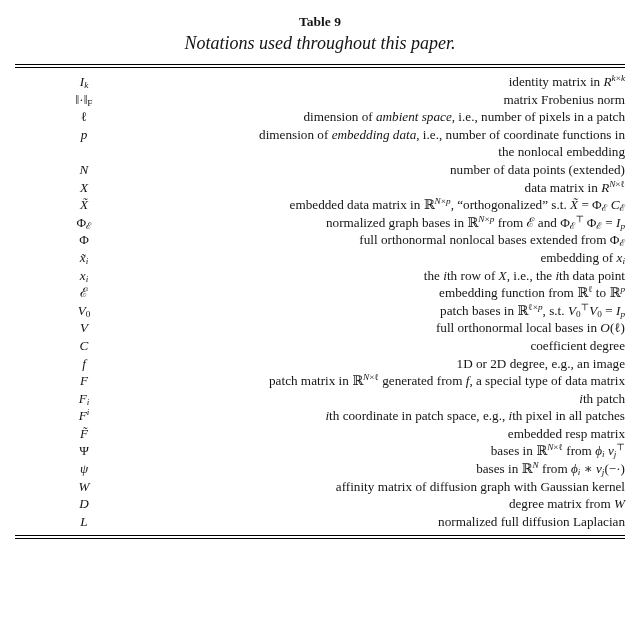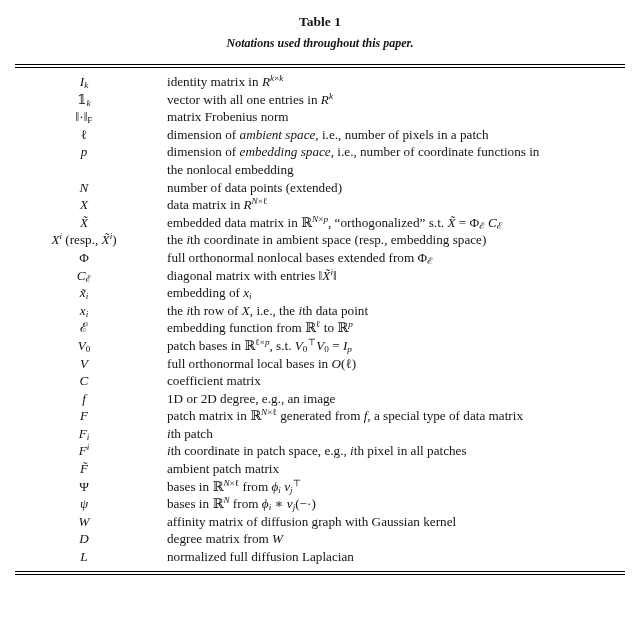--- a/index.html
+++ b/index.html
@@ -17,24 +17,23 @@
   .table-title {
     text-align: center;
     font-weight: bold;
     font-size: 13.5px;
     line-height: 18px;
     margin-bottom: 3px;
   }
   .table-caption {
     text-align: center;
     font-style: italic;
-    font-size: 12px;
+    font-size: 18px;
     line-height: 18px;
     margin-bottom: 12px;
-    font-weight: bold;
   }
   .rule-double {
     border-top: 1px solid #000;
     height: 4px;
     border-bottom: 1px solid #000;
   }
   table.notation-table {
     width: 100%;
     border-collapse: collapse;
     margin-top: 5px;
@@ -45,85 +44,77 @@
     vertical-align: top;
     line-height: 17.6px;
     padding: 0;
   }
   td.sym {
     width: 138px;
     text-align: center;
     white-space: nowrap;
   }
   td.desc {
-    text-align: left;
+    text-align: right;
     padding-left: 14px;
   }
   sup, sub {
     font-size: 0.70em;
     line-height: 0;
   }
   sup { vertical-align: 0.5em; }
   sub { vertical-align: -0.25em; }
   i { font-style: italic; }
 </style>
 </head>
 <body>
 
 <div class="paper-page">
-  <div class="table-title">Table 1</div>
+  <div class="table-title">Table 9</div>
   <div class="table-caption">Notations used throughout this paper.</div>
 
   <div class="rule-double"></div>
 
   <table class="notation-table">
     <tbody>
         <tr>
           <td class="sym"><i>I</i><sub><i>k</i></sub></td>
           <td class="desc">identity matrix in <i>R</i><sup><i>k</i>×<i>k</i></sup></td>
         </tr>
         <tr>
-          <td class="sym">𝟙<sub><i>k</i></sub></td>
-          <td class="desc">vector with all one entries in <i>R</i><sup><i>k</i></sup></td>
-        </tr>
-        <tr>
           <td class="sym">‖·‖<sub>F</sub></td>
           <td class="desc">matrix Frobenius norm</td>
         </tr>
         <tr>
           <td class="sym">ℓ</td>
           <td class="desc">dimension of <i>ambient space</i>, i.e., number of pixels in a patch</td>
         </tr>
         <tr>
           <td class="sym"><i>p</i></td>
-          <td class="desc">dimension of <i>embedding space</i>, i.e., number of coordinate functions in<br>the nonlocal embedding</td>
+          <td class="desc">dimension of <i>embedding data</i>, i.e., number of coordinate functions in<br>the nonlocal embedding</td>
         </tr>
         <tr>
           <td class="sym"><i>N</i></td>
           <td class="desc">number of data points (extended)</td>
         </tr>
         <tr>
           <td class="sym"><i>X</i></td>
           <td class="desc">data matrix in <i>R</i><sup><i>N</i>×ℓ</sup></td>
         </tr>
         <tr>
           <td class="sym"><i>X̃</i></td>
           <td class="desc">embedded data matrix in ℝ<sup><i>N</i>×<i>p</i></sup>, “orthogonalized” s.t. <i>X̃</i> = Φ<sub>ℰ</sub> <i>C</i><sub>ℰ</sub></td>
         </tr>
         <tr>
-          <td class="sym"><i>X</i><sup><i>i</i></sup> (resp., <i>X̃</i><sup><i>i</i></sup>)</td>
-          <td class="desc">the <i>i</i>th coordinate in ambient space (resp., embedding space)</td>
+          <td class="sym">Φ<sub>ℰ</sub></td>
+          <td class="desc">normalized graph bases in ℝ<sup><i>N</i>×<i>p</i></sup> from ℰ and Φ<sub>ℰ</sub><sup>⊤</sup> Φ<sub>ℰ</sub> = <i>I</i><sub><i>p</i></sub></td>
         </tr>
         <tr>
           <td class="sym">Φ</td>
           <td class="desc">full orthonormal nonlocal bases extended from Φ<sub>ℰ</sub></td>
-        </tr>
-        <tr>
-          <td class="sym"><i>C</i><sub>ℰ</sub></td>
-          <td class="desc">diagonal matrix with entries ‖<i>X̃</i><sup><i>i</i></sup>‖</td>
         </tr>
         <tr>
           <td class="sym"><i>x̃</i><sub><i>i</i></sub></td>
           <td class="desc">embedding of <i>x</i><sub><i>i</i></sub></td>
         </tr>
         <tr>
           <td class="sym"><i>x</i><sub><i>i</i></sub></td>
           <td class="desc">the <i>i</i>th row of <i>X</i>, i.e., the <i>i</i>th data point</td>
         </tr>
         <tr>
@@ -133,41 +124,41 @@
         <tr>
           <td class="sym"><i>V</i><sub>0</sub></td>
           <td class="desc">patch bases in ℝ<sup>ℓ×<i>p</i></sup>, s.t. <i>V</i><sub>0</sub><sup>⊤</sup><i>V</i><sub>0</sub> = <i>I</i><sub><i>p</i></sub></td>
         </tr>
         <tr>
           <td class="sym"><i>V</i></td>
           <td class="desc">full orthonormal local bases in <i>O</i>(ℓ)</td>
         </tr>
         <tr>
           <td class="sym"><i>C</i></td>
-          <td class="desc">coefficient matrix</td>
+          <td class="desc">coefficient degree</td>
         </tr>
         <tr>
           <td class="sym"><i>f</i></td>
           <td class="desc">1D or 2D degree, e.g., an image</td>
         </tr>
         <tr>
           <td class="sym"><i>F</i></td>
           <td class="desc">patch matrix in ℝ<sup><i>N</i>×ℓ</sup> generated from <i>f</i>, a special type of data matrix</td>
         </tr>
         <tr>
           <td class="sym"><i>F</i><sub><i>i</i></sub></td>
           <td class="desc"><i>i</i>th patch</td>
         </tr>
         <tr>
           <td class="sym"><i>F</i><sup><i>i</i></sup></td>
           <td class="desc"><i>i</i>th coordinate in patch space, e.g., <i>i</i>th pixel in all patches</td>
         </tr>
         <tr>
           <td class="sym"><i>F̃</i></td>
-          <td class="desc">ambient patch matrix</td>
+          <td class="desc">embedded resp matrix</td>
         </tr>
         <tr>
           <td class="sym">Ψ</td>
           <td class="desc">bases in ℝ<sup><i>N</i>×ℓ</sup> from <i>ϕ</i><sub><i>i</i></sub> <i>v</i><sub><i>j</i></sub><sup>⊤</sup></td>
         </tr>
         <tr>
           <td class="sym"><i>ψ</i></td>
           <td class="desc">bases in ℝ<sup><i>N</i></sup> from <i>ϕ</i><sub><i>i</i></sub> ∗ <i>v</i><sub><i>j</i></sub>(−·)</td>
         </tr>
         <tr>

